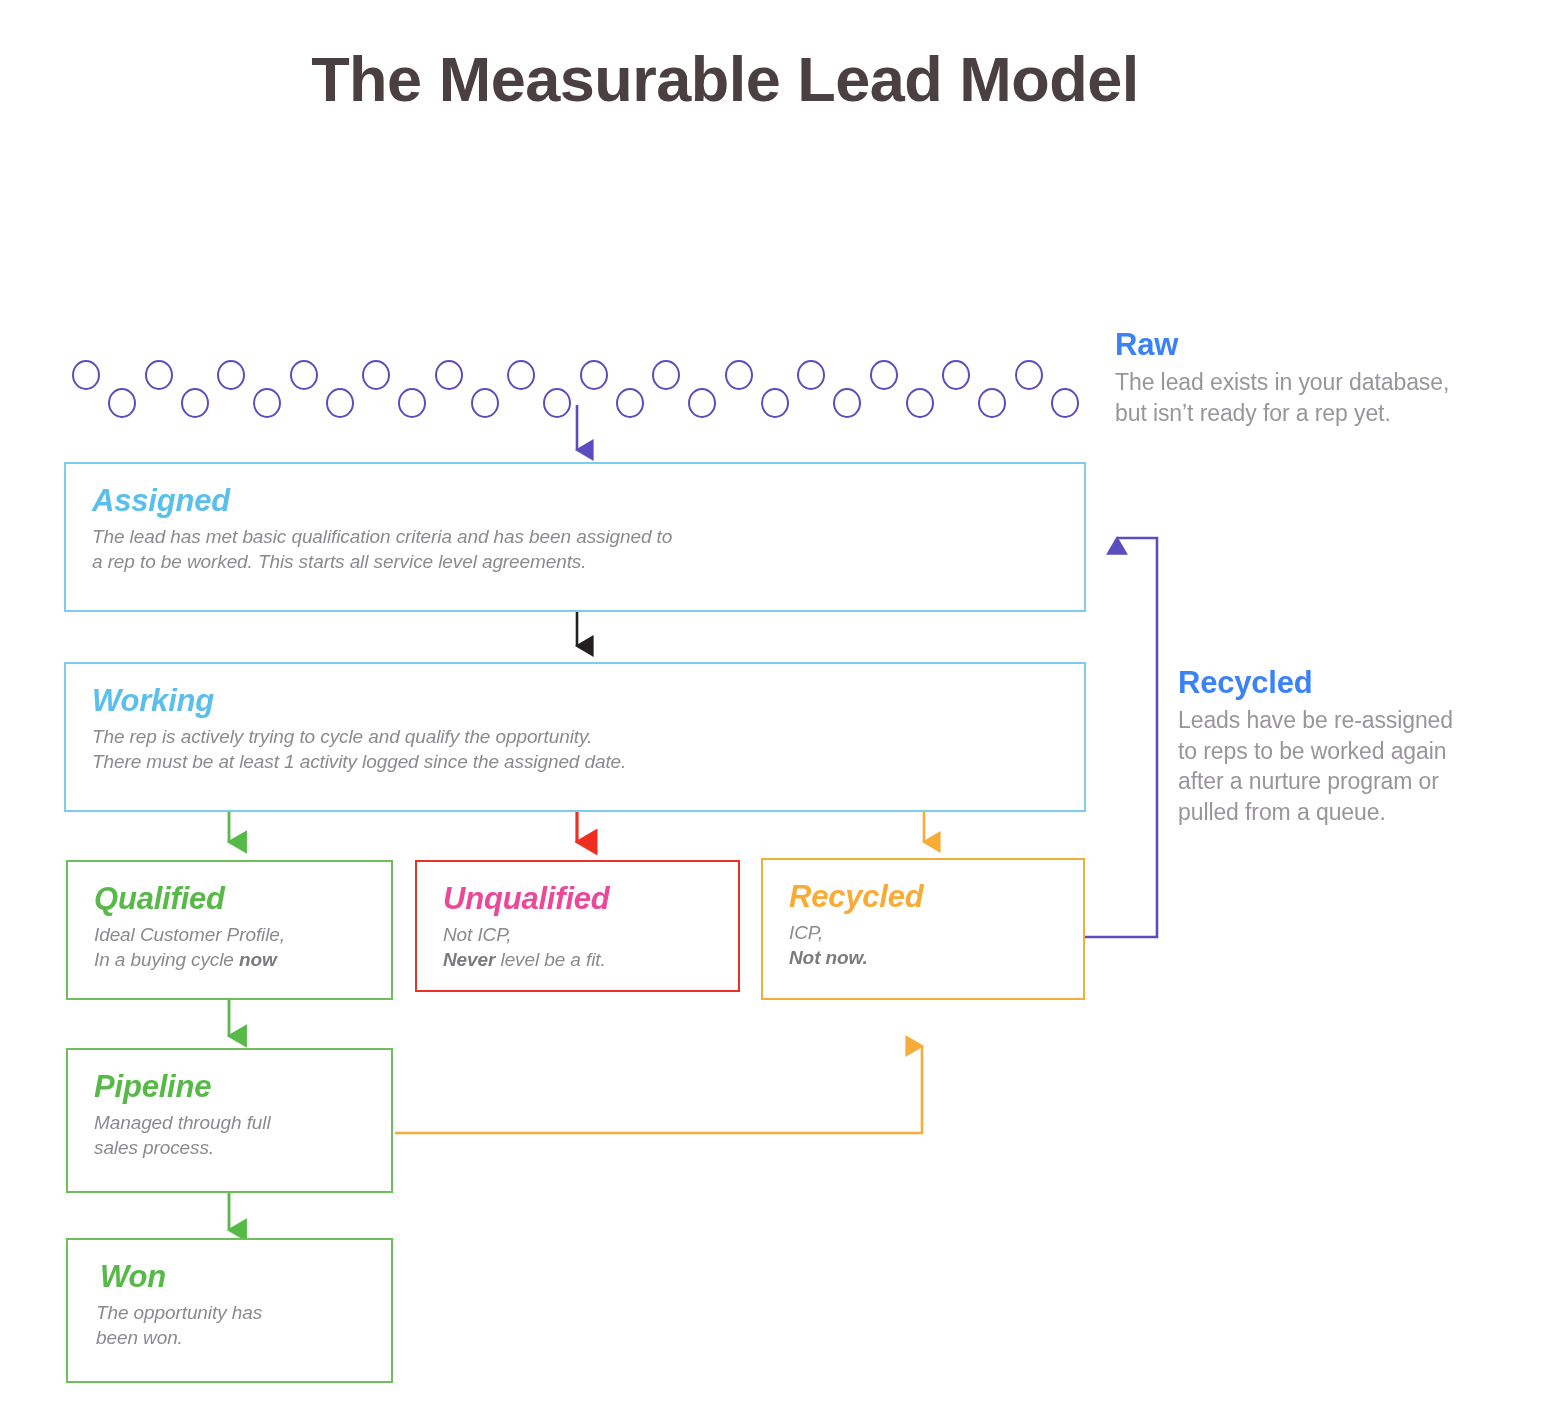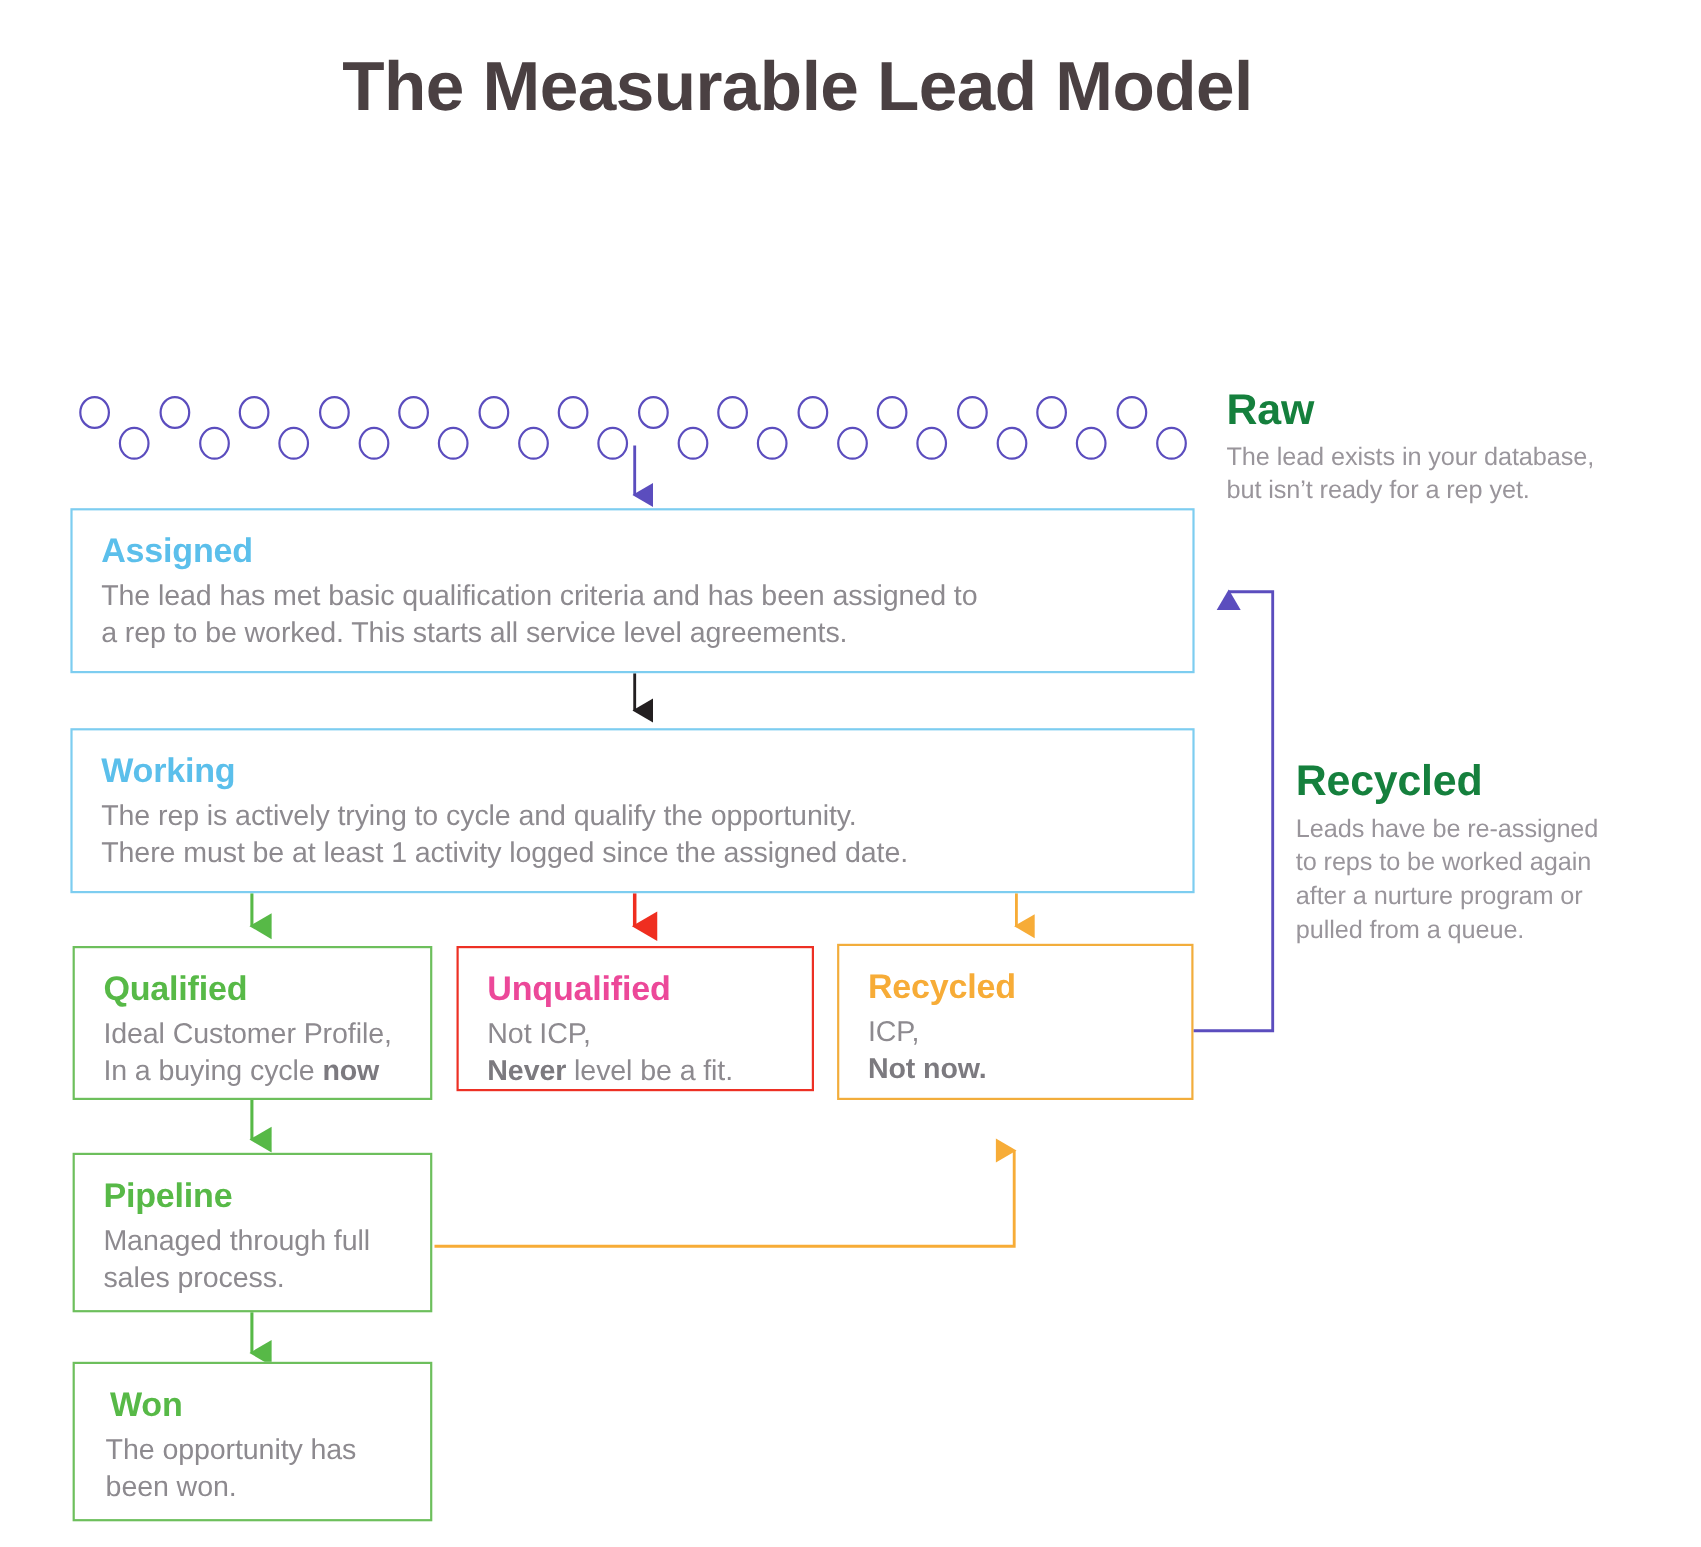--- a/index.html
+++ b/index.html
@@ -44,56 +44,56 @@
     pointer-events: none;
   }
 
   
   .stage-box {
     position: absolute;
     box-sizing: border-box;
     background: #ffffff;
     border: 2px solid #9bd7f2;
     padding: 20px 0 0 26px;
+    font-style: italic;
   }
   .stage-title {
     font-size: 31px;
     font-weight: bold;
     line-height: 1.1;
     margin: 0 0 6px 0;
     letter-spacing: -0.2px;
   }
   .stage-desc {
-    font-size: 26px;
+    font-size: 19px;
     line-height: 1.32;
     color: #8d8a8f;
     letter-spacing: -0.1px;
   }
   .stage-desc b { color: #7c7a7f; font-weight: bold; }
 
   
   .c-blue   { border-color: #7dcdf0; }
   .c-blue   .stage-title { color: #5bbfeb; }
   .c-green  { border-color: #6dbf5c; }
   .c-green  .stage-title { color: #57b947; }
   .c-red    { border-color: #ed3024; }
   .c-red    .stage-title { color: #ec4899; }
   .c-orange { border-color: #f2ad3c; }
   .c-orange .stage-title { color: #f7ac37; }
 
   
   .note { position: absolute; }
   .note-title {
-    font-size: 39px;
+    font-size: 31px;
     font-weight: bold;
-    color: #15803d;
+    color: #3b82f6;
     letter-spacing: -0.2px;
     margin-bottom: 5px;
     line-height: 1.1;
-    margin-top: 24px;
   }
   .note-body {
     font-size: 23px;
     line-height: 1.33;
     color: #99959b;
     letter-spacing: -0.1px;
   }
 
   
   #raw-dots { position: absolute; left: 0; top: 0; }

